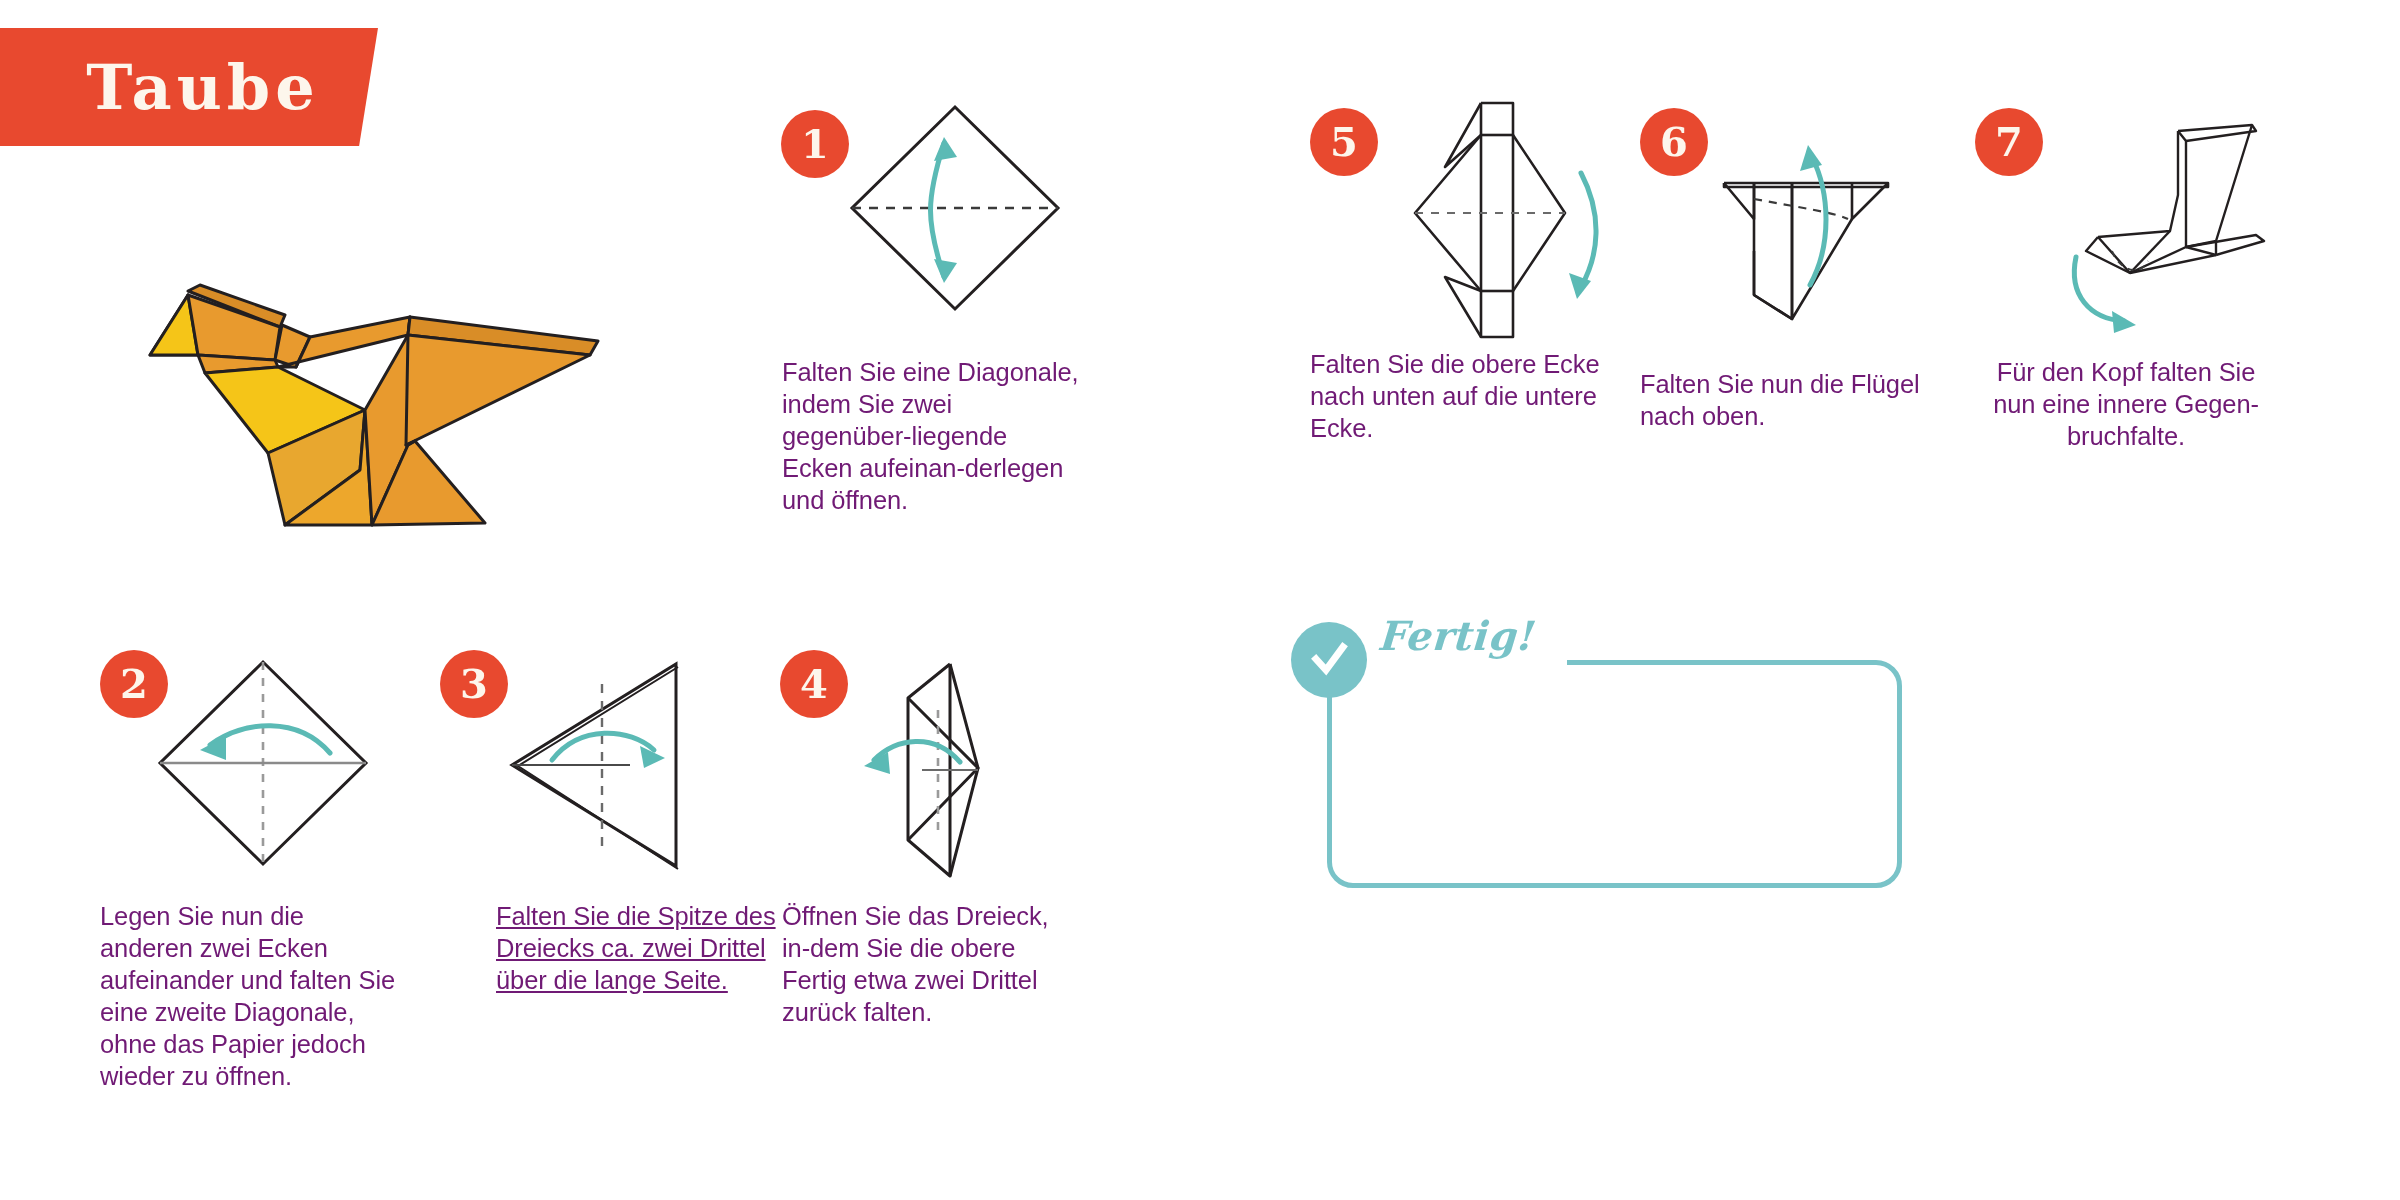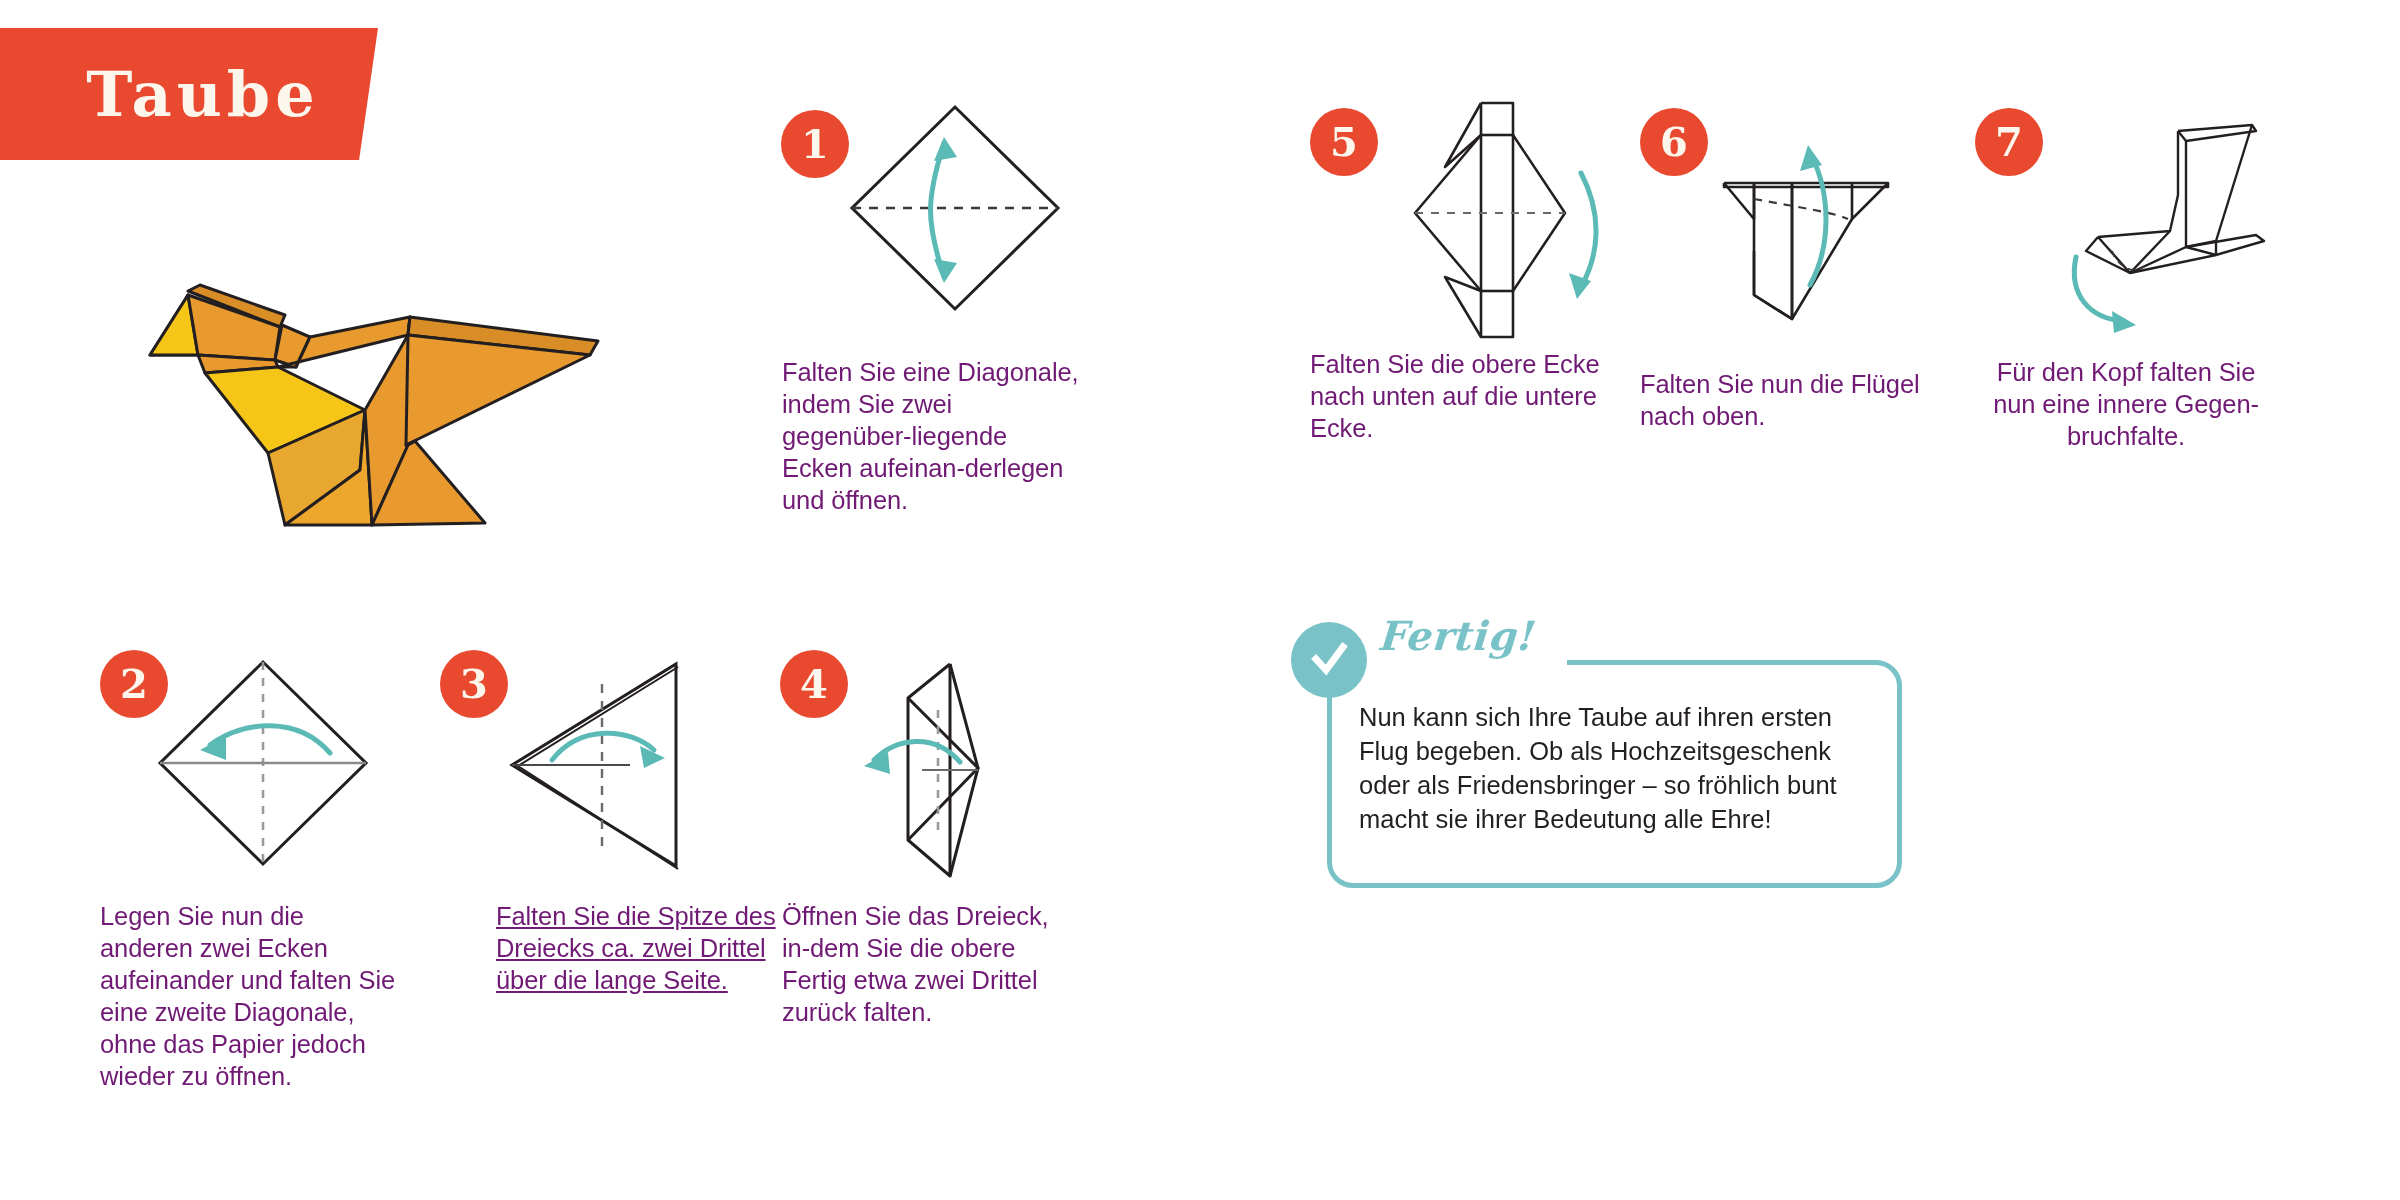--- a/index.html
+++ b/index.html
@@ -8,21 +8,21 @@
     font-family:"Liberation Sans", sans-serif;
     position:relative;
     overflow:hidden;
     color:#231f20;
   }
 
   
   .banner {
     position:absolute;
     left:0; top:28px;
-    width:378px; height:132px;
+    width:378px; height:118px;
     background:#e8492f;
     clip-path: polygon(0 0, 100% 0, 95% 100%, 0 100%);
     display:flex; align-items:center; justify-content:center;
   }
   .banner-text {
     font-family:"DejaVu Serif", serif;
     font-weight:700;
     font-size:62px;
     letter-spacing:5px;
     color:#fdf6ec;
@@ -259,14 +259,13 @@
 
 <div class="callout">
   <div class="callout-frame"></div>
   <div class="callout-mask"></div>
   <div class="callout-check">
     <svg width="46" height="46" viewBox="0 0 46 46">
       <path d="M10 22 L20 33 L37 10" fill="none" stroke="#ffffff" stroke-width="7" stroke-linecap="square" stroke-linejoin="miter"></path>
     </svg>
   </div>
   <div class="callout-title">Fertig!</div>
-  <div class="callout-body">Nun kann sich Ihre Taube auf ihren ersten Flug begeben. Ob als Hochzeitsgeschenk oder als Friedensbringer – so fröhlich bunt macht sie ihrer Bedeutung alle Ehre!</div>
 </div>
 
 </body></html>

